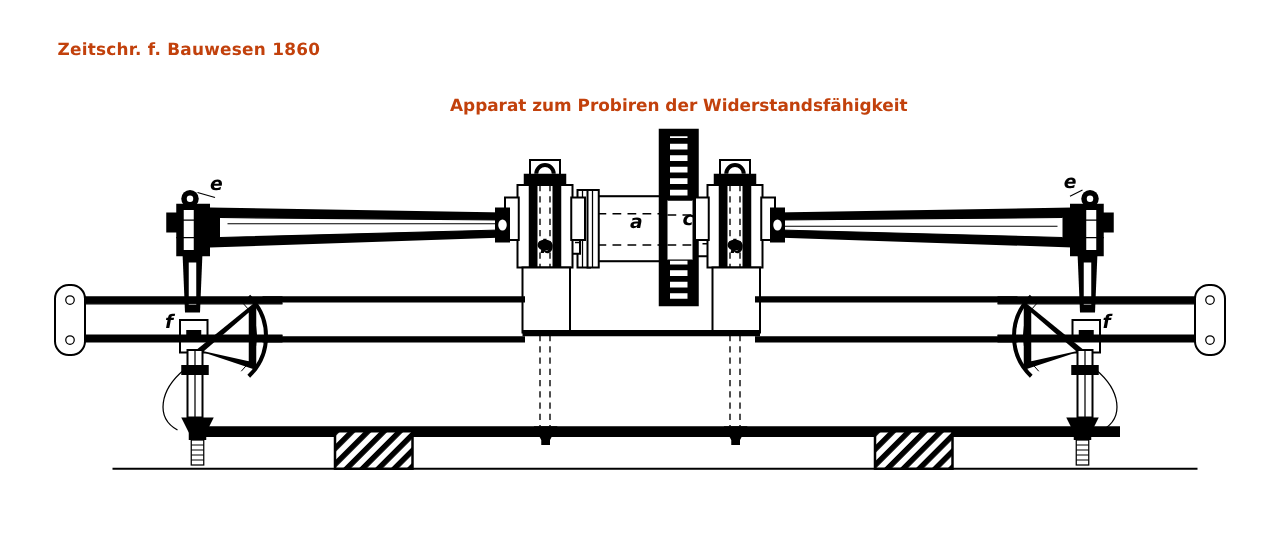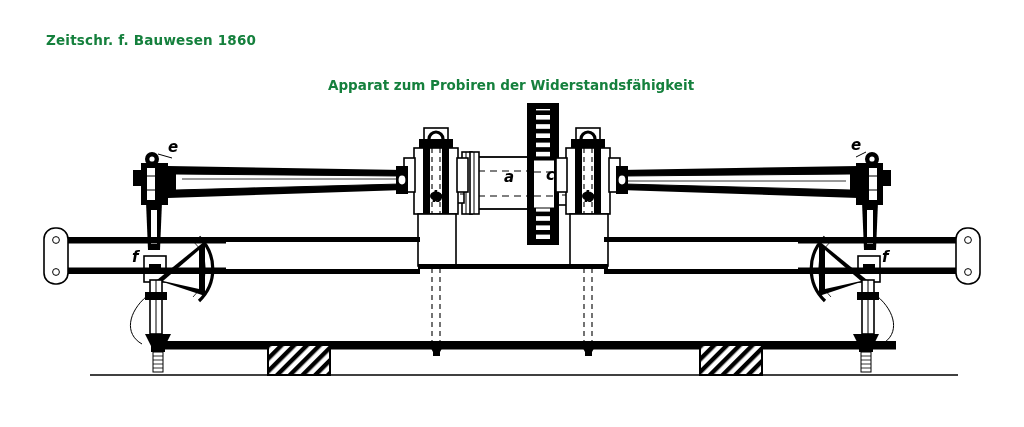--- a/index.html
+++ b/index.html
@@ -4,26 +4,26 @@
 <title>Apparat zum Probiren der Widerstandsfähigkeit</title>
 <style>
   html,body{margin:0;padding:0;background:#ffffff;}
   body{
     width:1024px;height:427px;overflow:hidden;position:relative;
     font-family:"DejaVu Sans","Liberation Sans",sans-serif;
     color:#000000;
   }
   #plate{position:absolute;left:0;top:0;width:1024px;height:427px;}
 
-  .cap{position:absolute;white-space:pre;color:#15803d;}
+  .cap{position:absolute;white-space:pre;color:#c2410c;}
   #source-caption{
     left:46px;top:32px;font-size:13.5px;font-weight:700;
     letter-spacing:.2px;
   }
-  #title-block{left:328px;top:30px;font-size:13.5px;font-weight:700;line-height:22px;}
+  #title-block{left:360px;top:30px;font-size:13.5px;font-weight:700;line-height:22px;}
   #title-block div{white-space:pre;}
 
   .lbl{
     position:absolute;font-style:italic;font-weight:700;
     font-size:15px;color:#000;
   }
 
   svg{display:block;}
   .ln{fill:none;stroke:#000;stroke-width:1.6;}
   .thin{fill:none;stroke:#000;stroke-width:1;}

